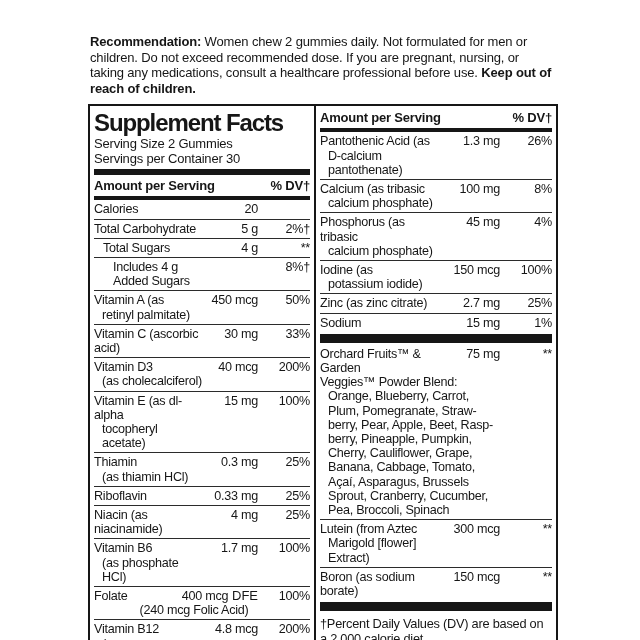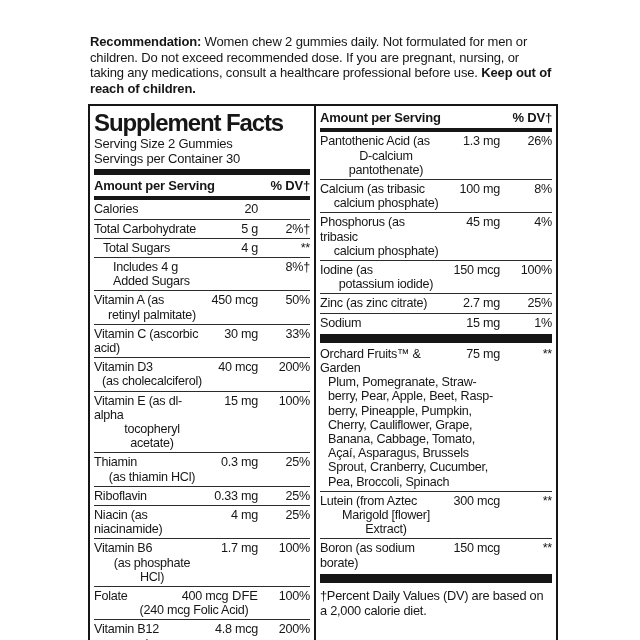--- a/index.html
+++ b/index.html
@@ -25,21 +25,21 @@
   .b4{height:4px;margin:1px 0 0;}
   .b9{height:9px;margin:2px 0;}
 
   .hdr{display:flex;justify-content:space-between;font-weight:bold;font-size:13px;line-height:17px;padding:1px 0;letter-spacing:-0.2px;}
 
   .nrow{border-top:1px solid #2b2b2b;padding:2px 0 2px;}
   .nrow.nb,.rows .nrow:first-child{border-top:none;}
   .rline{display:flex;align-items:flex-start;}
   .nrow,.blendtxt,.sub{font-size:12.6px;line-height:14.2px;letter-spacing:-0.25px;}
   .name{flex:1 1 auto;min-width:0;}
-  .name .cont{padding-left:8px;text-align:center;}
+  .name .cont{padding-left:8px;}
   .amt{flex:0 0 auto;min-width:56px;text-align:right;white-space:nowrap;padding-right:12px;}
   .dv{flex:0 0 40px;text-align:right;white-space:nowrap;}
   .ind1 .name{padding-left:9px;}
   .ind2 .name{padding-left:19px;}
   .sub{text-align:center;padding-right:16px;}
   .su{font-size:13px;letter-spacing:0;}
 
   .blend-subtitle{padding-left:0;}
   .nrow .cont{padding-left:8px;}
 
@@ -270,20 +270,22 @@
       <div class="bar b9"></div>
       <div class="rows">
           <div class="nrow nb">
             <div class="rline">
               <div class="name">
                 <div>Orchard Fruits™ &amp; Garden</div>
               </div>
               <div class="amt">75 mg</div>
               <div class="dv">**</div>
             </div>
+            <div class="blend-subtitle">Veggies™ Powder Blend:</div>
+            <div class="cont">Orange, Blueberry, Carrot,</div>
             <div class="cont">Plum, Pomegranate, Straw-</div>
             <div class="cont">berry, Pear, Apple, Beet, Rasp-</div>
             <div class="cont">berry, Pineapple, Pumpkin,</div>
             <div class="cont">Cherry, Cauliflower, Grape,</div>
             <div class="cont">Banana, Cabbage, Tomato,</div>
             <div class="cont">Açaí, Asparagus, Brussels</div>
             <div class="cont">Sprout, Cranberry, Cucumber,</div>
             <div class="cont">Pea, Broccoli, Spinach</div>
           </div>
           <div class="nrow">

